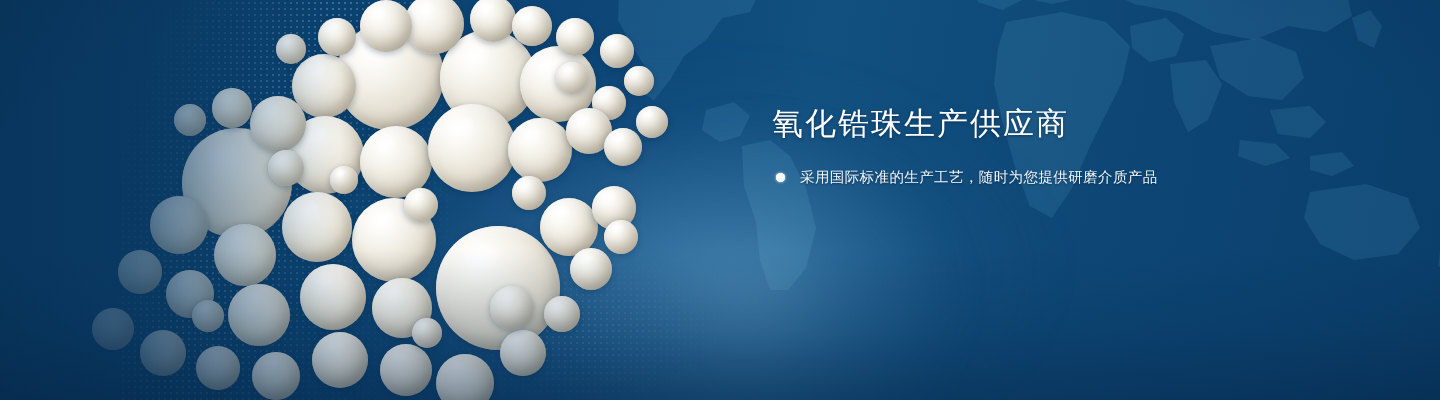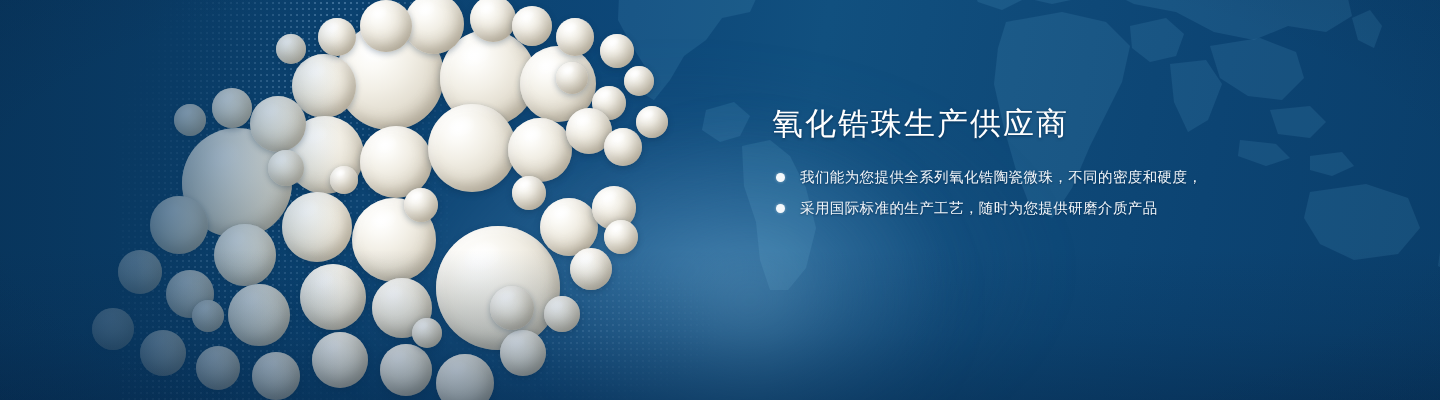--- a/index.html
+++ b/index.html
@@ -327,21 +327,20 @@
   <div class="bg-left-dark"></div>
   <div class="bg-bottom-dark"></div>
   <div class="bg-vignette"></div>
 
   <div class="content">
     <h1 class="headline">氧化锆珠生产供应商</h1>
     <ul class="bullets">
 
       <li class="bullet">
         <span class="dot"></span>
-        <span class="bullet-line">我们能为您提供全系列氧化锆陶瓷微珠，不同的密度和硬度，</span>
       </li>
 
 
       <li class="bullet">
         <span class="dot"></span>
         <span class="bullet-line">采用国际标准的生产工艺，随时为您提供研磨介质产品</span>
       </li>
 
     </ul>
   </div>

